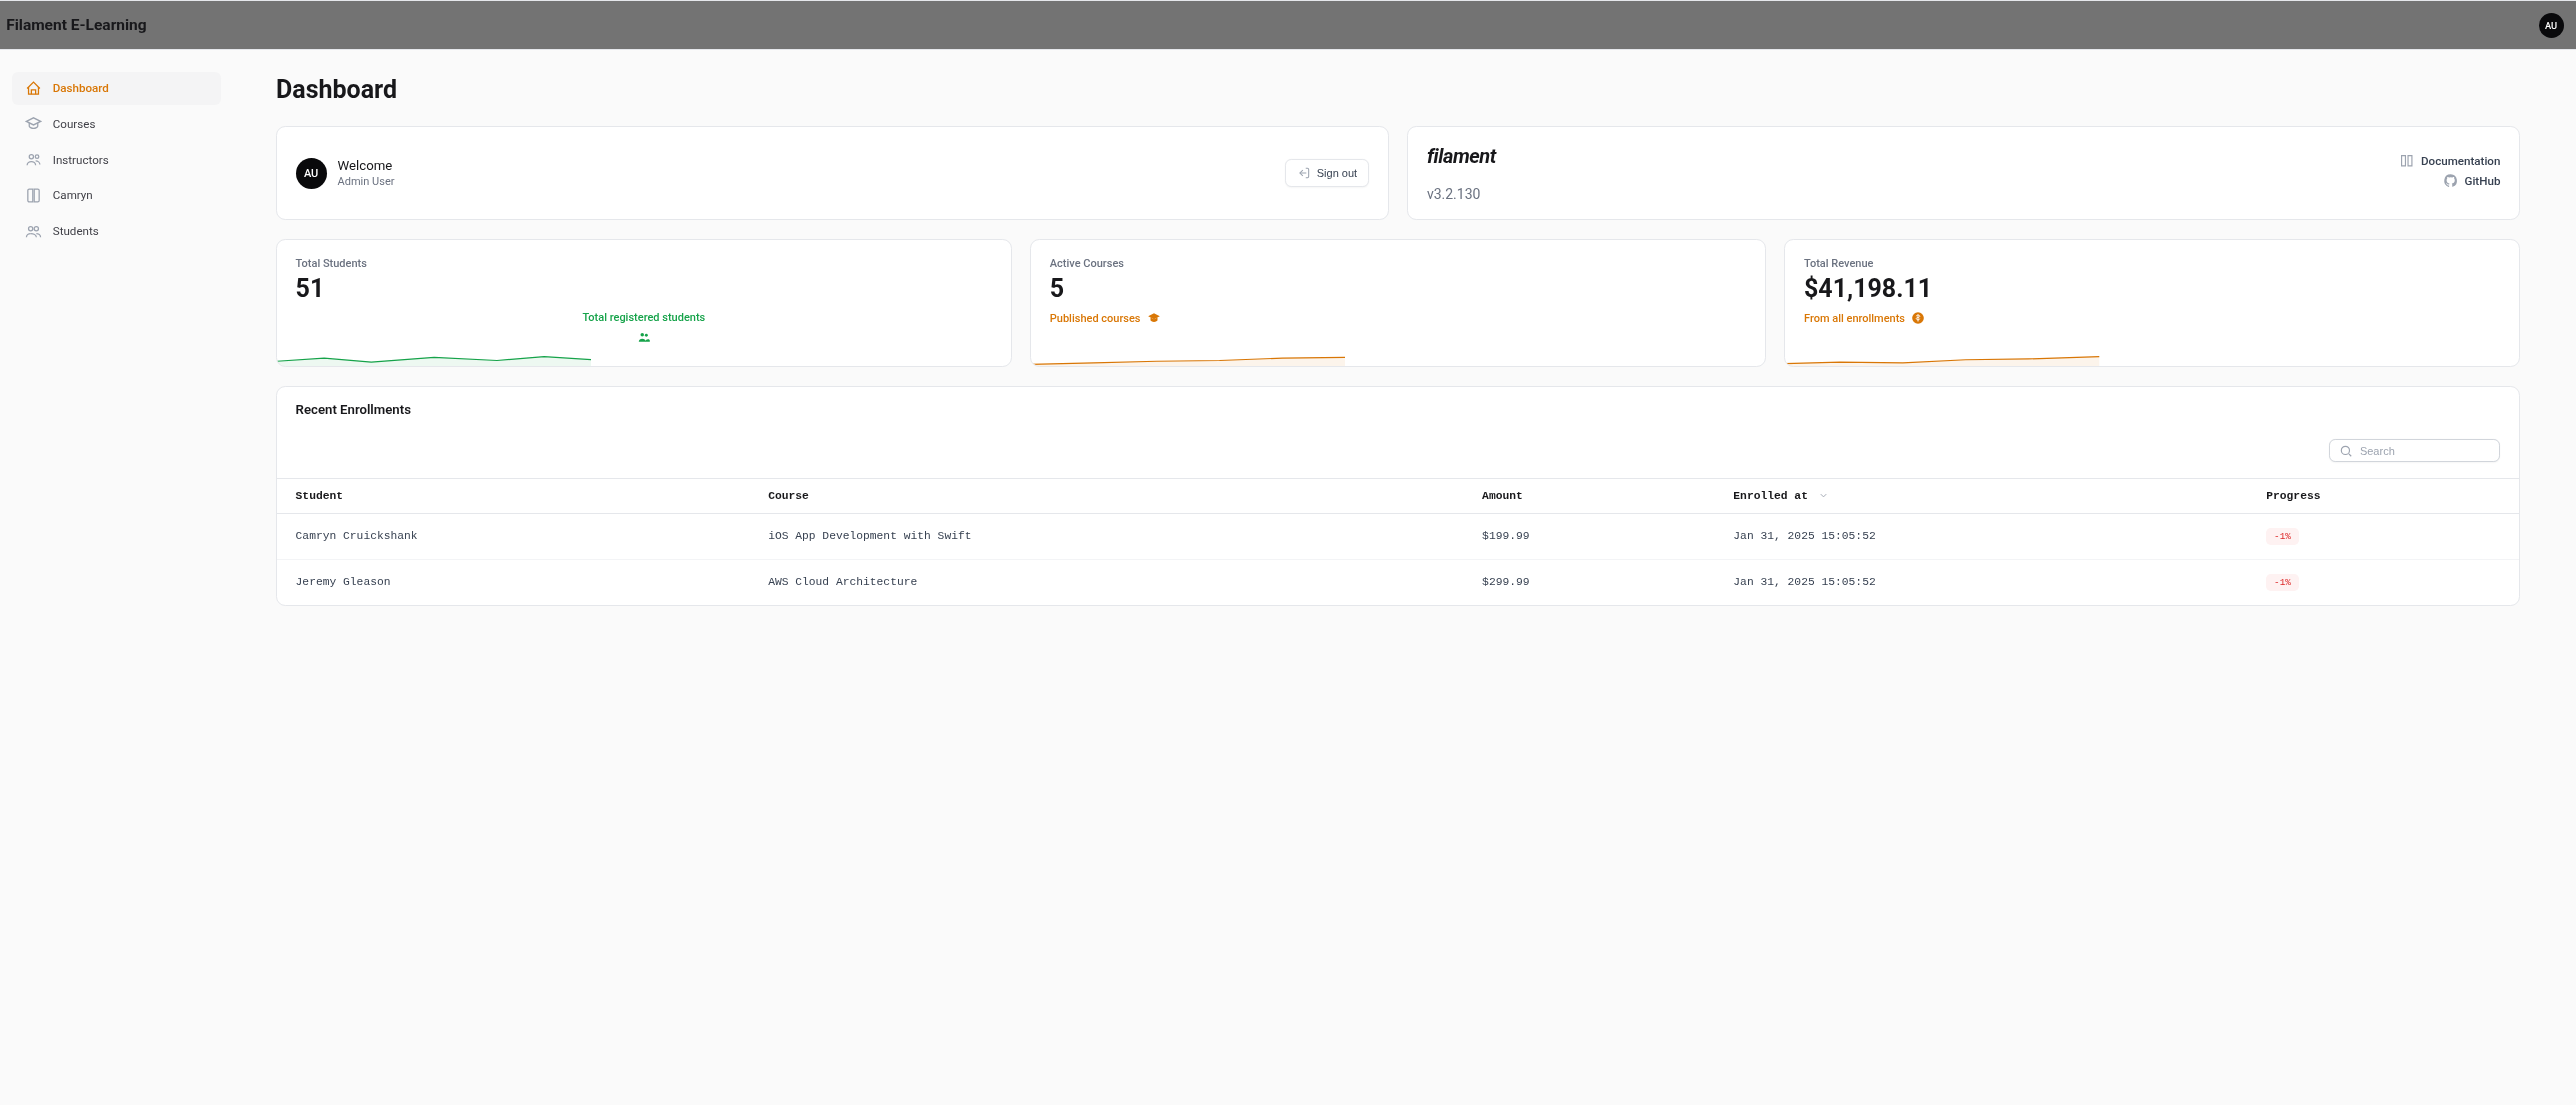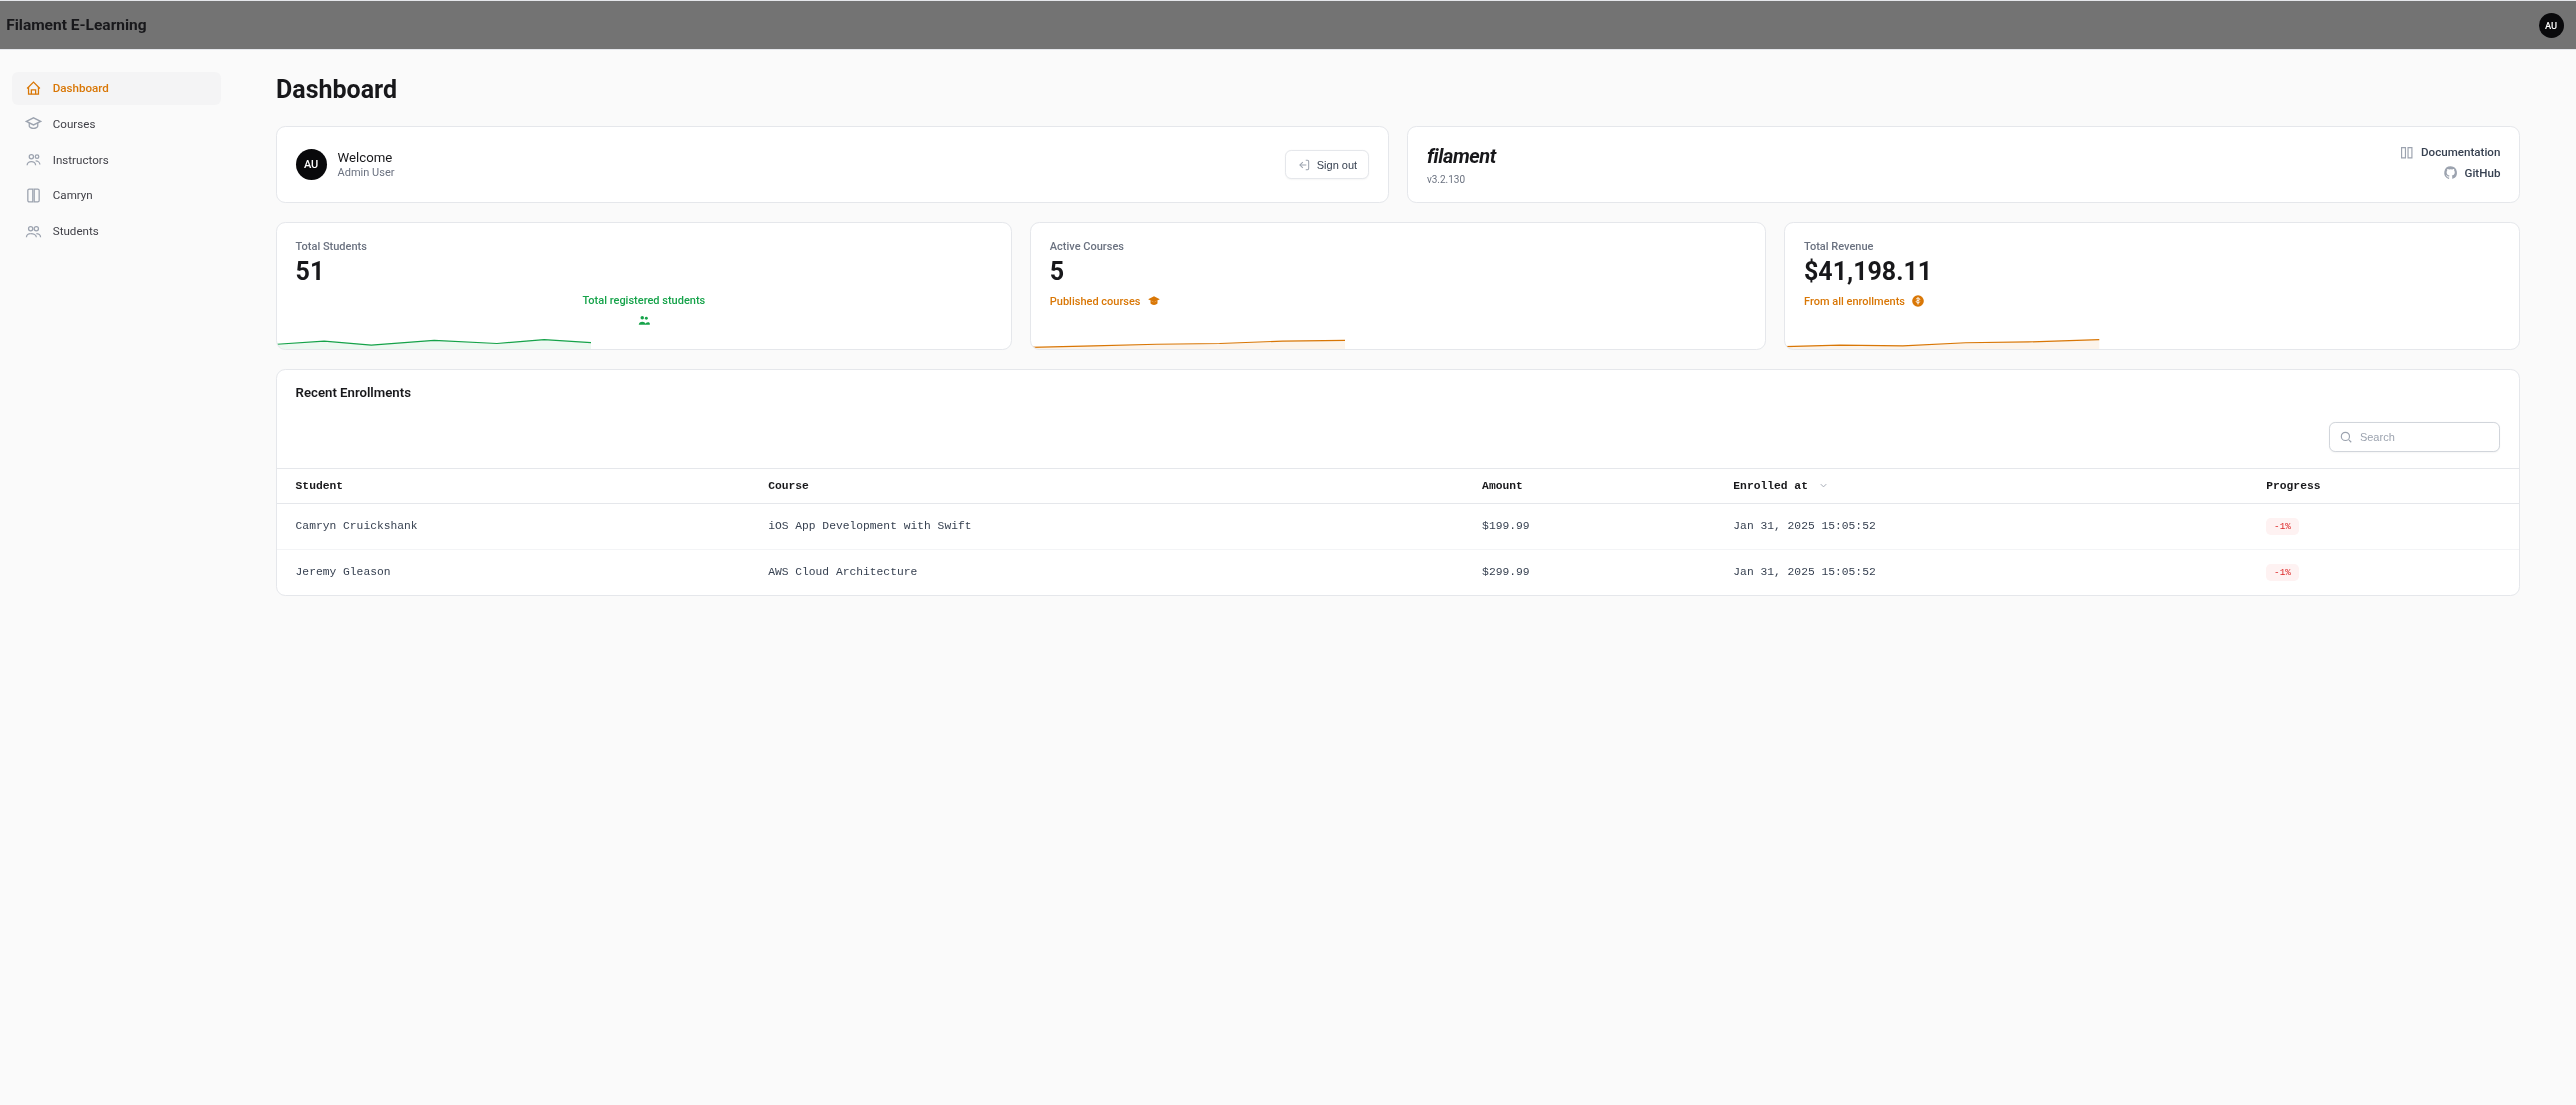--- a/index.html
+++ b/index.html
@@ -27,42 +27,42 @@
 
     .welcome-card { display: flex; align-items: center; justify-content: space-between; padding: 17px 18.6px; }
     .welcome-left { display: flex; align-items: center; gap: 11px; }
     .welcome-label { font-size: 13.2px; font-weight: 400; }
     .welcome-user  { font-size: 11px; color: #6b7280; margin-top: 1.6px; }
     .signout-btn { display: flex; align-items: center; gap: 6.2px; padding: 6.2px 11px; border: 0.8px solid #e5e7eb; border-radius: 6.2px; background: #fff; font-size: 11px; font-weight: 500; color: #374151; cursor: pointer; box-shadow: 0 0.8px 1.6px rgba(0,0,0,0.04); }
     .signout-btn svg { width: 14px; height: 14px; color: #9ca3af; }
 
     .filament-card { display: flex; align-items: center; justify-content: space-between; padding: 17px 18.6px; }
     .filament-brand { font-size: 20px; font-weight: 700; font-style: italic; letter-spacing: -0.4px; }
-    .filament-ver { font-size: 10px; color: #6b7280; margin-top: 6px; }
+    .filament-ver { font-size: 14px; color: #6b7280; margin-top: 18px; }
     .filament-links { text-align: right; font-size: 11.6px; font-weight: 500; }
     .filament-link { display: flex; align-items: center; justify-content: flex-end; gap: 6.2px; color: #374151; cursor: pointer; margin-bottom: 4.7px; }
     .filament-link:last-child { margin-bottom: 4px; }
     .filament-link svg { width: 15.5px; height: 15.5px; color: #9ca3af; }
 
     .stat-card { padding: 17px 18.6px 22px; }
     .stat-label { font-size: 11px; color: #6b7280; font-weight: 500; }
     .stat-value { font-size: 25px; font-weight: 700; margin-top: 4.7px; }
     .stat-desc { font-size: 11px; font-weight: 500; margin-top: 7.8px; display: flex; align-items: center; gap: 6.2px; }
     .stat-desc.green { color: #16a34a; flex-direction: column; }
     .stat-desc.green svg { color: #16a34a; }
     .stat-desc.amber { color: #d97706; }
     .stat-desc.amber svg { color: #d97706; }
     .spark { position: absolute; left: 0; right: 0; bottom: 0; height: 11px; }
 
     .table-card { padding: 0; }
     .table-title { font-size: 13.2px; font-weight: 600; padding: 15.5px 18.6px 12.4px; }
     .table-toolbar { display: flex; justify-content: flex-end; padding: 9.3px 18.6px 15.5px; }
     .search-wrap { position: relative; width: 171px; }
     .search-wrap svg { position: absolute; left: 9.3px; top: 50%; transform: translateY(-50%); width: 14px; height: 14px; color: #9ca3af; }
-    .search-input { width: 100%; height: 30px; border: 0.8px solid #d1d5db; border-radius: 6.2px; padding: 0 9.3px 0 29.5px; font-size: 11px; outline: none; box-shadow: 0 0.8px 1.6px rgba(0,0,0,0.04); }
+    .search-input { width: 100%; height: 23px; border: 0.8px solid #d1d5db; border-radius: 6.2px; padding: 0 9.3px 0 29.5px; font-size: 11px; outline: none; box-shadow: 0 0.8px 1.6px rgba(0,0,0,0.04); }
     .search-input::placeholder { color: #9ca3af; }
 
     table { width: 100%; border-collapse: collapse; font-family: Liberation Mono, monospace; }
     thead th { text-align: left; font-size: 11.3px; font-weight: 600; color: #18181b; padding: 11px 18.6px; border-top: 0.8px solid #e5e7eb; border-bottom: 0.8px solid #e5e7eb; }
     thead th.sortable { cursor: pointer; }
     thead th svg { width: 11px; height: 11px; color: #9ca3af; vertical-align: middle; margin-left: 3.1px; }
     tbody td { font-size: 11.3px; padding: 14px 18.6px; border-bottom: 0.8px solid #f3f4f6; color: #374151; }
     tbody tr:last-child td { border-bottom: none; }
     .badge-neg { display: inline-block; background: #fef2f2; color: #dc2626; border-radius: 4.7px; padding: 3.1px 7.8px; font-size: 9.3px; font-weight: 500; }
     .th-progress, .td-progress { text-align: left; padding-left: 18.6px; }

